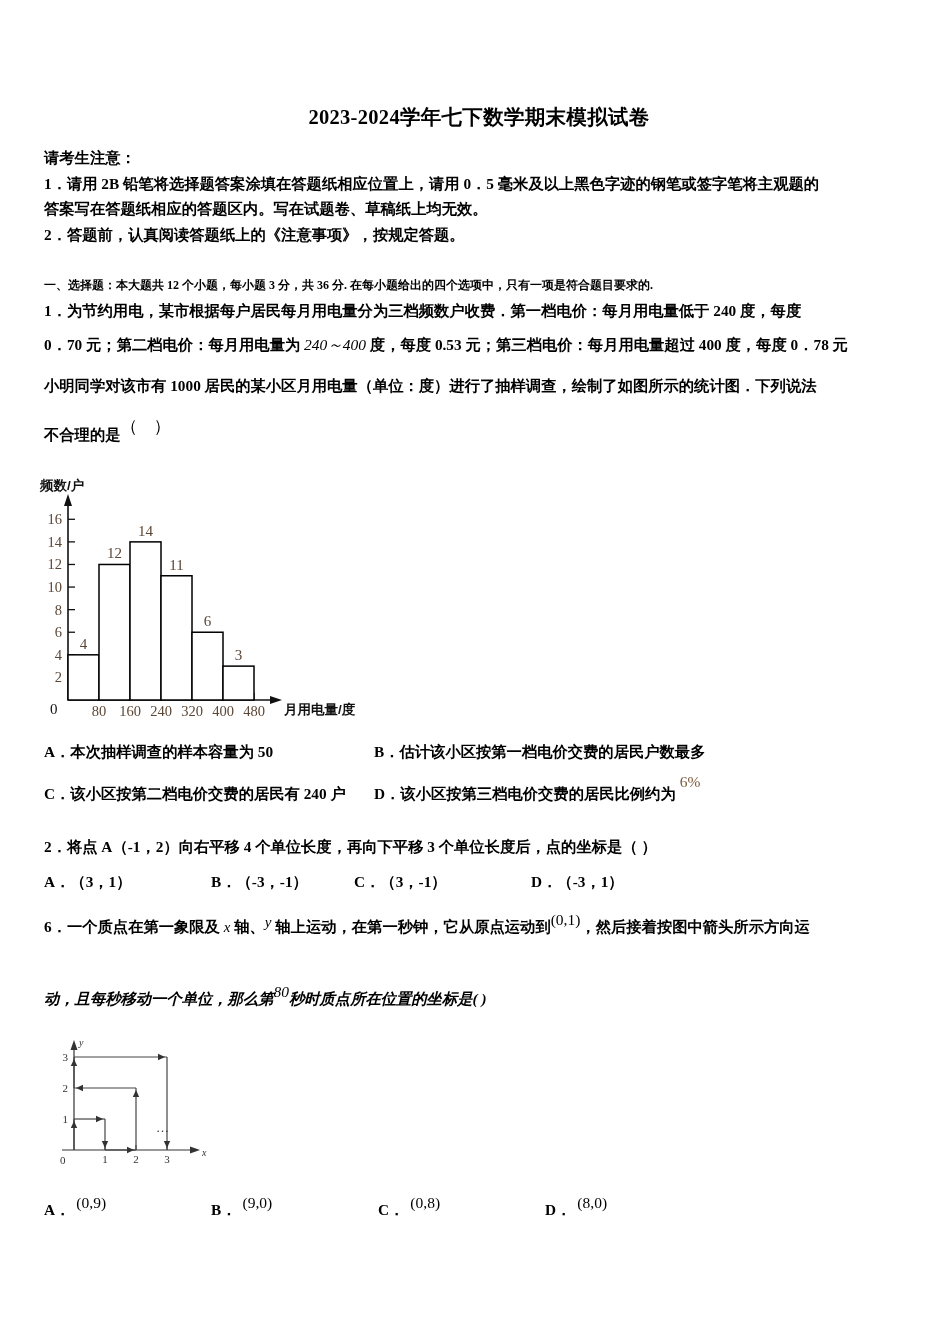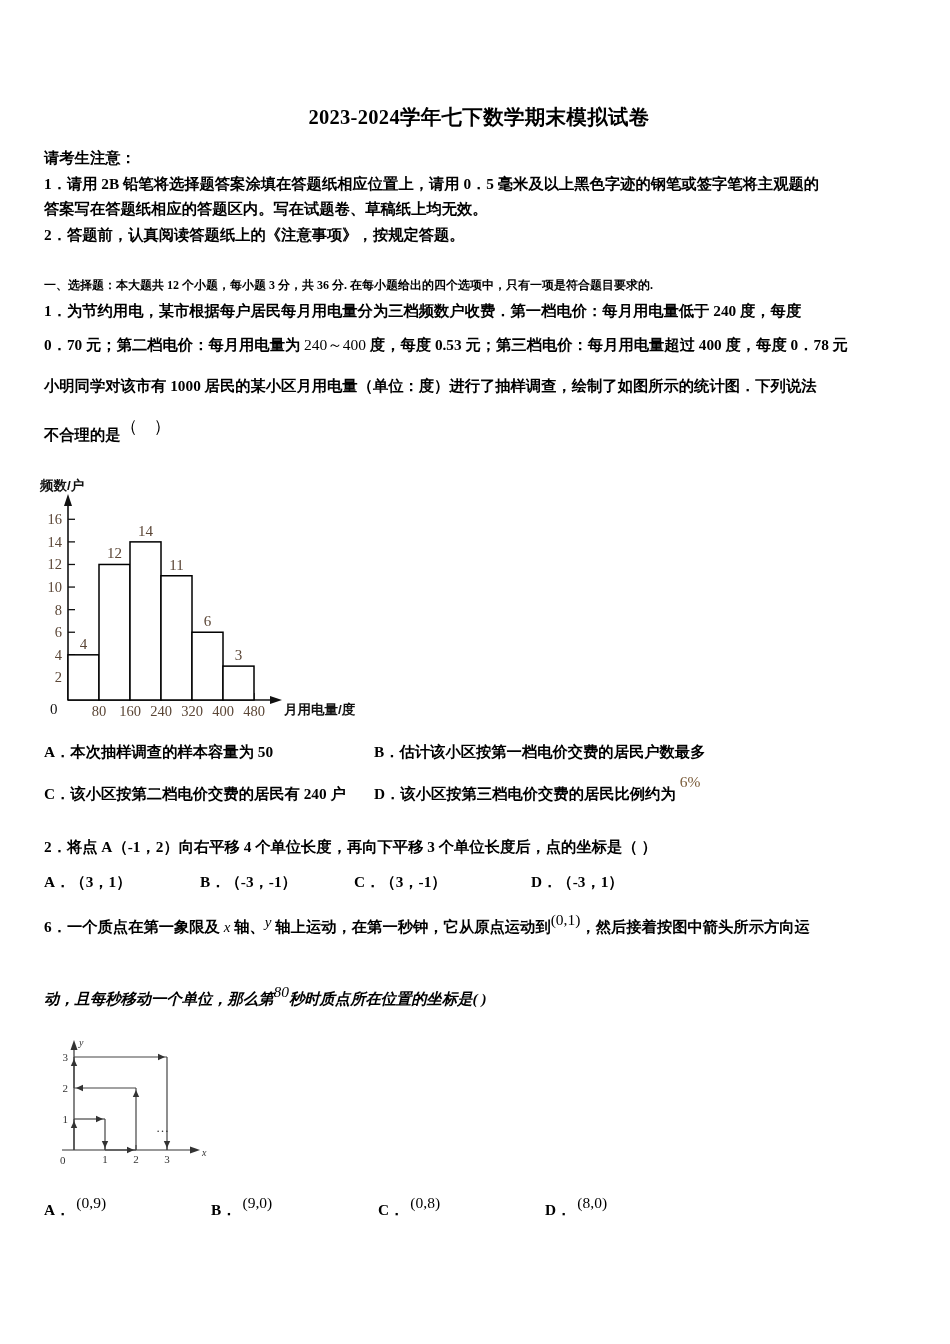--- a/index.html
+++ b/index.html
@@ -64,20 +64,21 @@
   .mathit {
     font-family: "Liberation Serif", "DejaVu Serif", serif;
     font-style: italic;
     font-weight: normal;
     font-size: 15px;
   }
   .mathnum {
     font-family: "Liberation Serif", "DejaVu Serif", serif;
     font-weight: normal;
     font-size: 15.5px;
+    font-style: italic;
   }
   .sup-math {
     font-family: "Liberation Serif", "DejaVu Serif", serif;
     font-weight: normal;
     font-size: 15.5px;
     position: relative;
     top: -7px;
   }
   .paren-sup {
     font-weight: normal;
@@ -216,21 +217,21 @@
     <span>C．</span><span>该小区按第二档电价交费的居民有 240 户</span>
   </div>
   <div class="opt-row" style="left:374px; top:784px;">
     <span>D．</span><span>该小区按第三档电价交费的居民比例约为</span><span class="sup-math" style="top:-12px; margin-left:4px; color:#7a5c3a;">6%</span>
   </div>
 
   <div class="q-line" style="left:44px; top:836px;">2．将点 A（-1，2）向右平移 4 个单位长度，再向下平移 3 个单位长度后，点的坐标是（   ）</div>
   <div class="opt-row" style="left:44px; top:872px;">
     <span>A．</span><span>（3，1）</span>
   </div>
-  <div class="opt-row" style="left:200px; top:872px;">
+  <div class="opt-row" style="left:211px; top:872px;">
     <span>B．</span><span>（-3，-1）</span>
   </div>
   <div class="opt-row" style="left:354px; top:872px;">
     <span>C．</span><span>（3，-1）</span>
   </div>
   <div class="opt-row" style="left:531px; top:872px;">
     <span>D．</span><span>（-3，1）</span>
   </div>
 
   <div class="q-line" style="left:44px; top:916px;">

